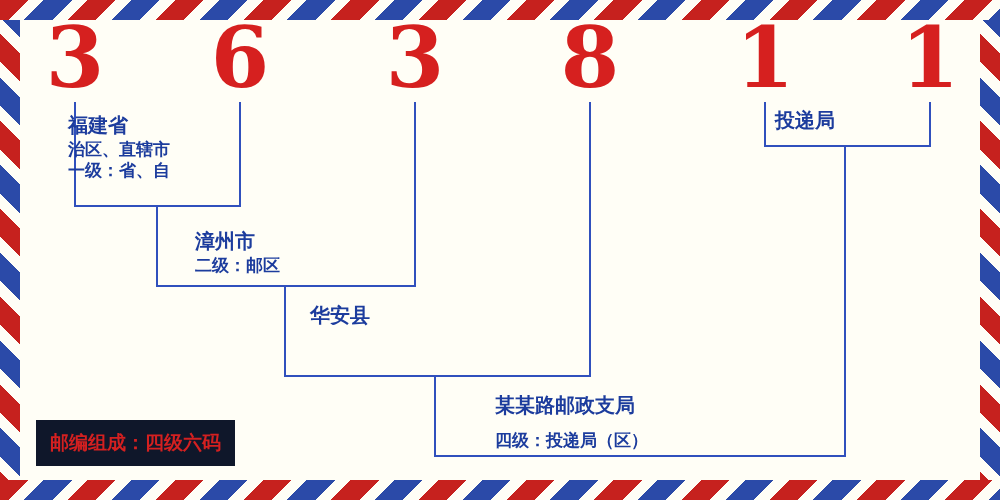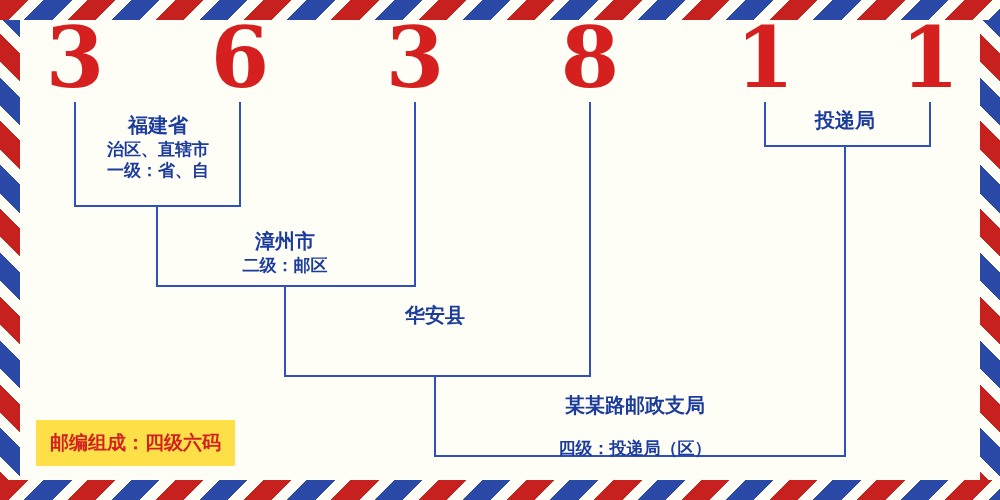--- a/index.html
+++ b/index.html
@@ -37,29 +37,29 @@
     font-weight:bold; font-size:84px; line-height:1;
     color:#d6201f;
   }
 
   
   .line { position:absolute; background:#3050bd; z-index:1; }
   .line.v { width:2px; }
   .line.h { height:2px; }
 
   
-  .label-group { position:absolute; text-align:center; color:#1c3c9d; z-index:2; }
+  .label-group { position:absolute; text-align:left; color:#1c3c9d; z-index:2; }
   .label-name { font-size:20px; font-weight:bold; line-height:27px; }
   .label-desc { font-size:17px; font-weight:bold; line-height:21px; }
-  .label-desc.gap { margin-top:19px; }
+  .label-desc.gap { margin-top:11px; }
 
   
   .footer-box {
     position:absolute; left:36px; top:420px;
-    background:#fde047; color:#d42020;
+    background:#0f172a; color:#d42020;
     font-weight:bold; font-size:19px;
     padding:10px 14px; z-index:2;
   }
 </style>
 </head>
 <body>
 
 <div class="canvas">
 
   <div class="strip vt left"></div>

